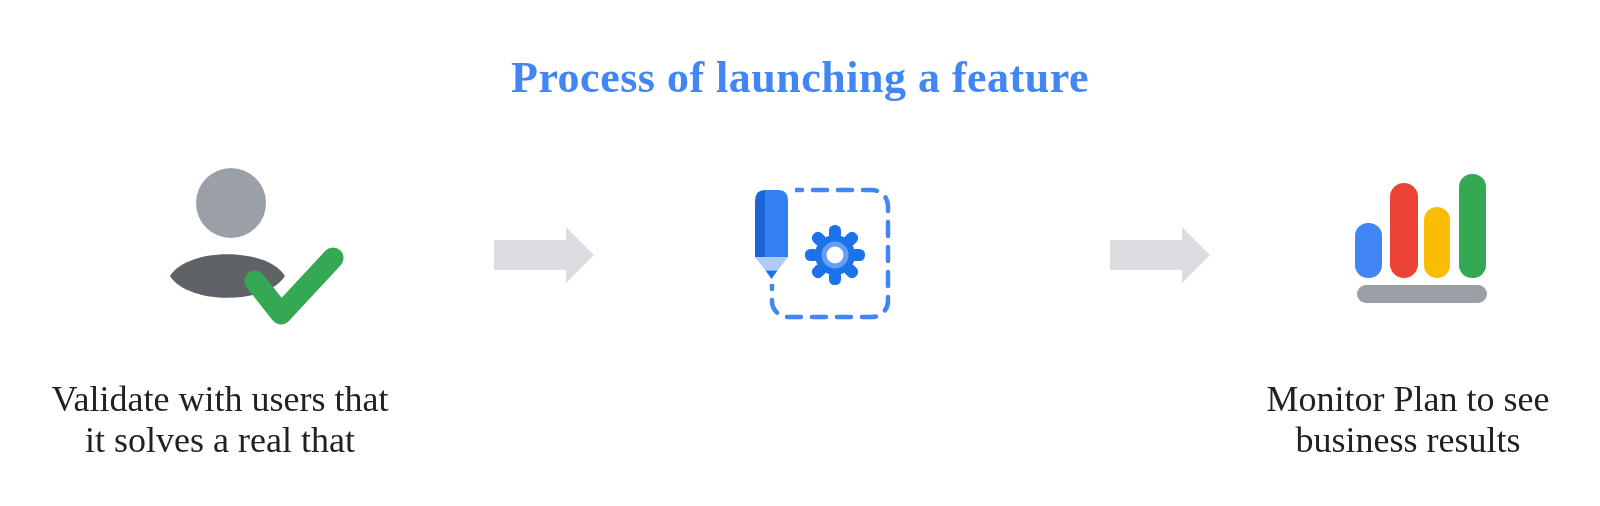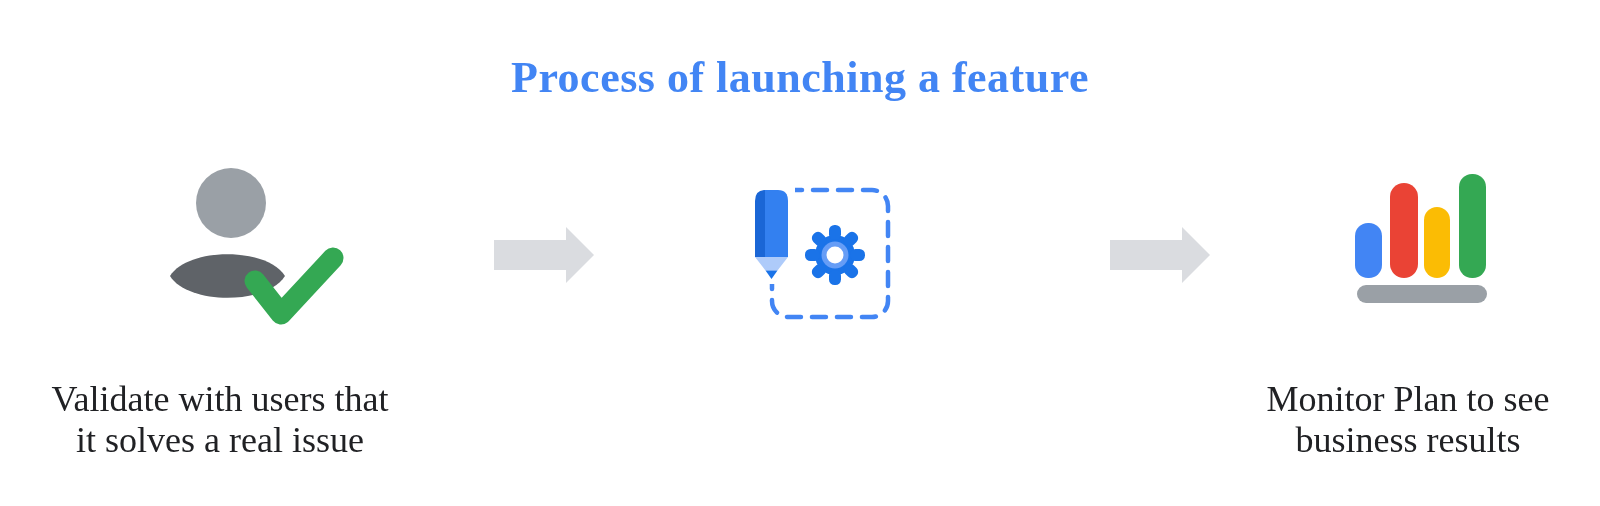--- a/index.html
+++ b/index.html
@@ -97,20 +97,20 @@
   <svg class="icon icon-kpi" width="160" height="150" viewBox="0 0 160 150" xmlns="http://www.w3.org/2000/svg">
     <rect x="15" y="63" width="27" height="55" rx="13" fill="#4285F4"></rect>
     <rect x="50" y="23" width="28" height="95" rx="14" fill="#EA4335"></rect>
     <rect x="84" y="47" width="26" height="71" rx="13" fill="#FBBC04"></rect>
     <rect x="119" y="14" width="27" height="104" rx="13" fill="#34A853"></rect>
     <rect x="17" y="125" width="130" height="18" rx="9" fill="#9AA0A6"></rect>
   </svg>
 
   <div class="step-label label-1">
     <span>Validate with users that</span><br>
-    <span>it solves a real issue</span>
+    <span>it solves a real that</span>
   </div>
   <div class="step-label label-3">
     <span>Monitor Plan to see</span><br>
     <span>business results</span>
   </div>
 
 </div>
 
 </body></html>

